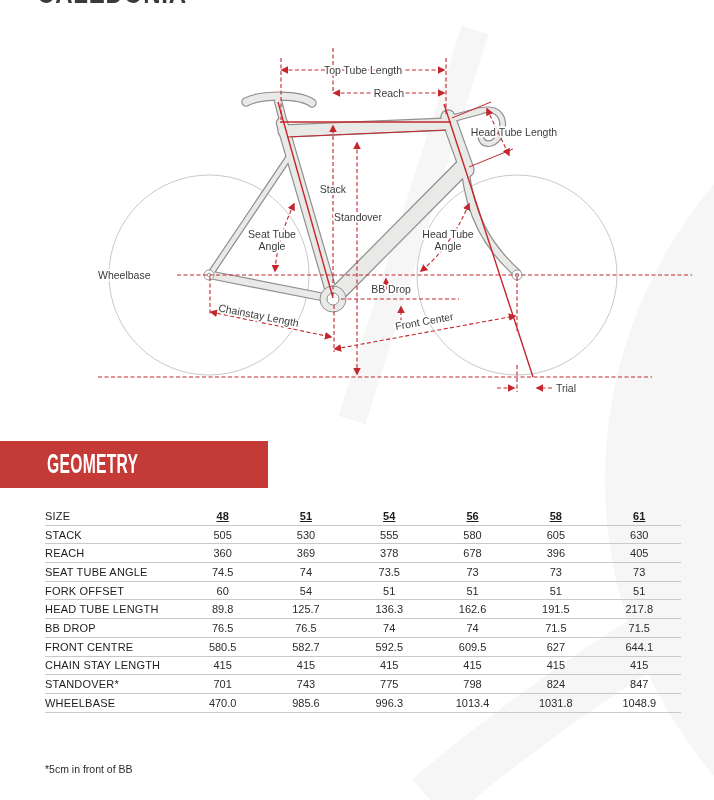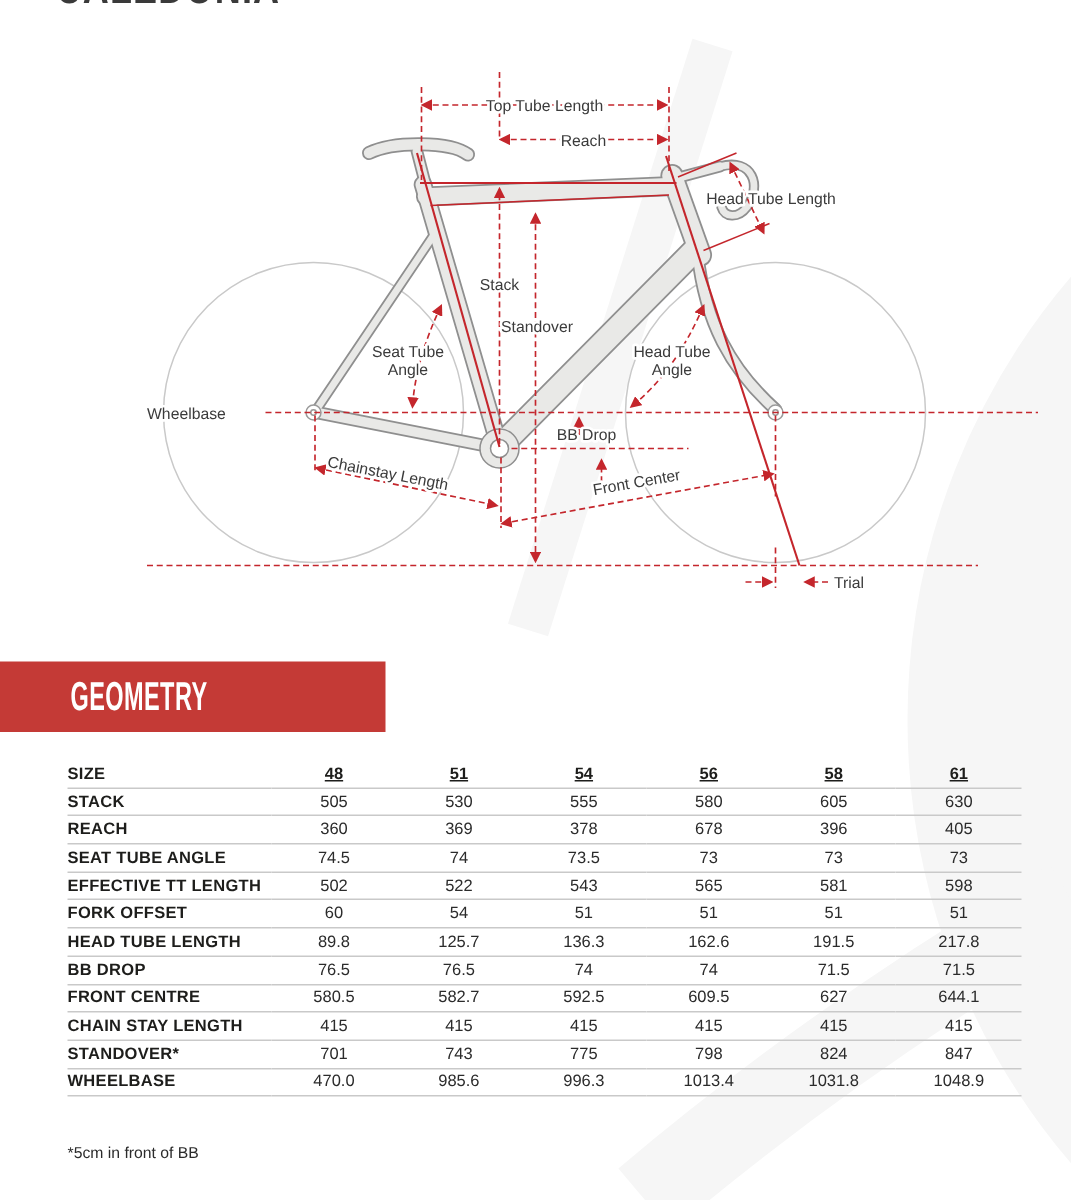--- a/index.html
+++ b/index.html
@@ -15,30 +15,30 @@
   #diagram{position:absolute;left:0;top:0;z-index:1;}
   .wheel{fill:none;stroke:#c9c9c9;stroke-width:1;}
   .tube-o{fill:none;stroke:#8f8f8f;stroke-linecap:round;stroke-linejoin:round;}
   .tube-f{fill:none;stroke:#e9e9e7;stroke-linecap:round;stroke-linejoin:round;}
   .redline{stroke:#c4262c;stroke-width:1.4;fill:none;}
   .redthin{stroke:#c4262c;stroke-width:1;fill:none;}
   .rdash{stroke:#c4262c;stroke-width:1.1;fill:none;stroke-dasharray:4 2.5;}
   .dl{font-size:10.5px;fill:#3b3b3b;paint-order:stroke;stroke:#fff;stroke-width:3.5px;
       stroke-linejoin:round;font-family:"Liberation Sans",sans-serif;}
   
-  #banner{position:absolute;left:0;top:441px;width:222px;height:47px;z-index:2;padding-left:35px;}
+  #banner{position:absolute;left:0;top:441px;width:268px;height:47px;z-index:2;}
   #banner .txt{position:absolute;left:47px;top:10px;color:#fff;font-size:27px;line-height:27px;
       font-weight:bold;letter-spacing:.5px;transform:scaleX(.58);transform-origin:left top;
       white-space:nowrap;}
   
   #geo-table{position:absolute;left:45px;top:507px;width:636px;border-collapse:collapse;
       table-layout:fixed;z-index:2;font-size:11px;color:#2b2b2b;}
   #geo-table td,#geo-table th{height:17.7px;padding:0;border-bottom:1px solid #c9c9c9;
       vertical-align:middle;}
-  #geo-table th{text-align:left;font-weight:bold;color:#1d1d1b;letter-spacing:.2px;}
+  #geo-table th{text-align:left;font-weight:normal;color:#1d1d1b;letter-spacing:.2px;}
   #geo-table td{text-align:center;}
   #geo-table tr.hdr td{font-weight:bold;color:#1d1d1b;text-decoration:underline;}
   #footnote{position:absolute;left:45px;top:763px;font-size:10.5px;color:#2b2b2b;z-index:2;}
 </style>
 </head>
 <body>
 
 <div id="page">
 
   <svg id="wm" width="714" height="800" viewBox="0 0 714 800">
@@ -190,29 +190,20 @@
         <tr>
           <th>SEAT TUBE ANGLE</th>
           <td>74.5</td>
           <td>74</td>
           <td>73.5</td>
           <td>73</td>
           <td>73</td>
           <td>73</td>
         </tr>
         <tr>
-          <th>EFFECTIVE TT LENGTH</th>
-          <td>502</td>
-          <td>522</td>
-          <td>543</td>
-          <td>565</td>
-          <td>581</td>
-          <td>598</td>
-        </tr>
-        <tr>
           <th>FORK OFFSET</th>
           <td>60</td>
           <td>54</td>
           <td>51</td>
           <td>51</td>
           <td>51</td>
           <td>51</td>
         </tr>
         <tr>
           <th>HEAD TUBE LENGTH</th>

